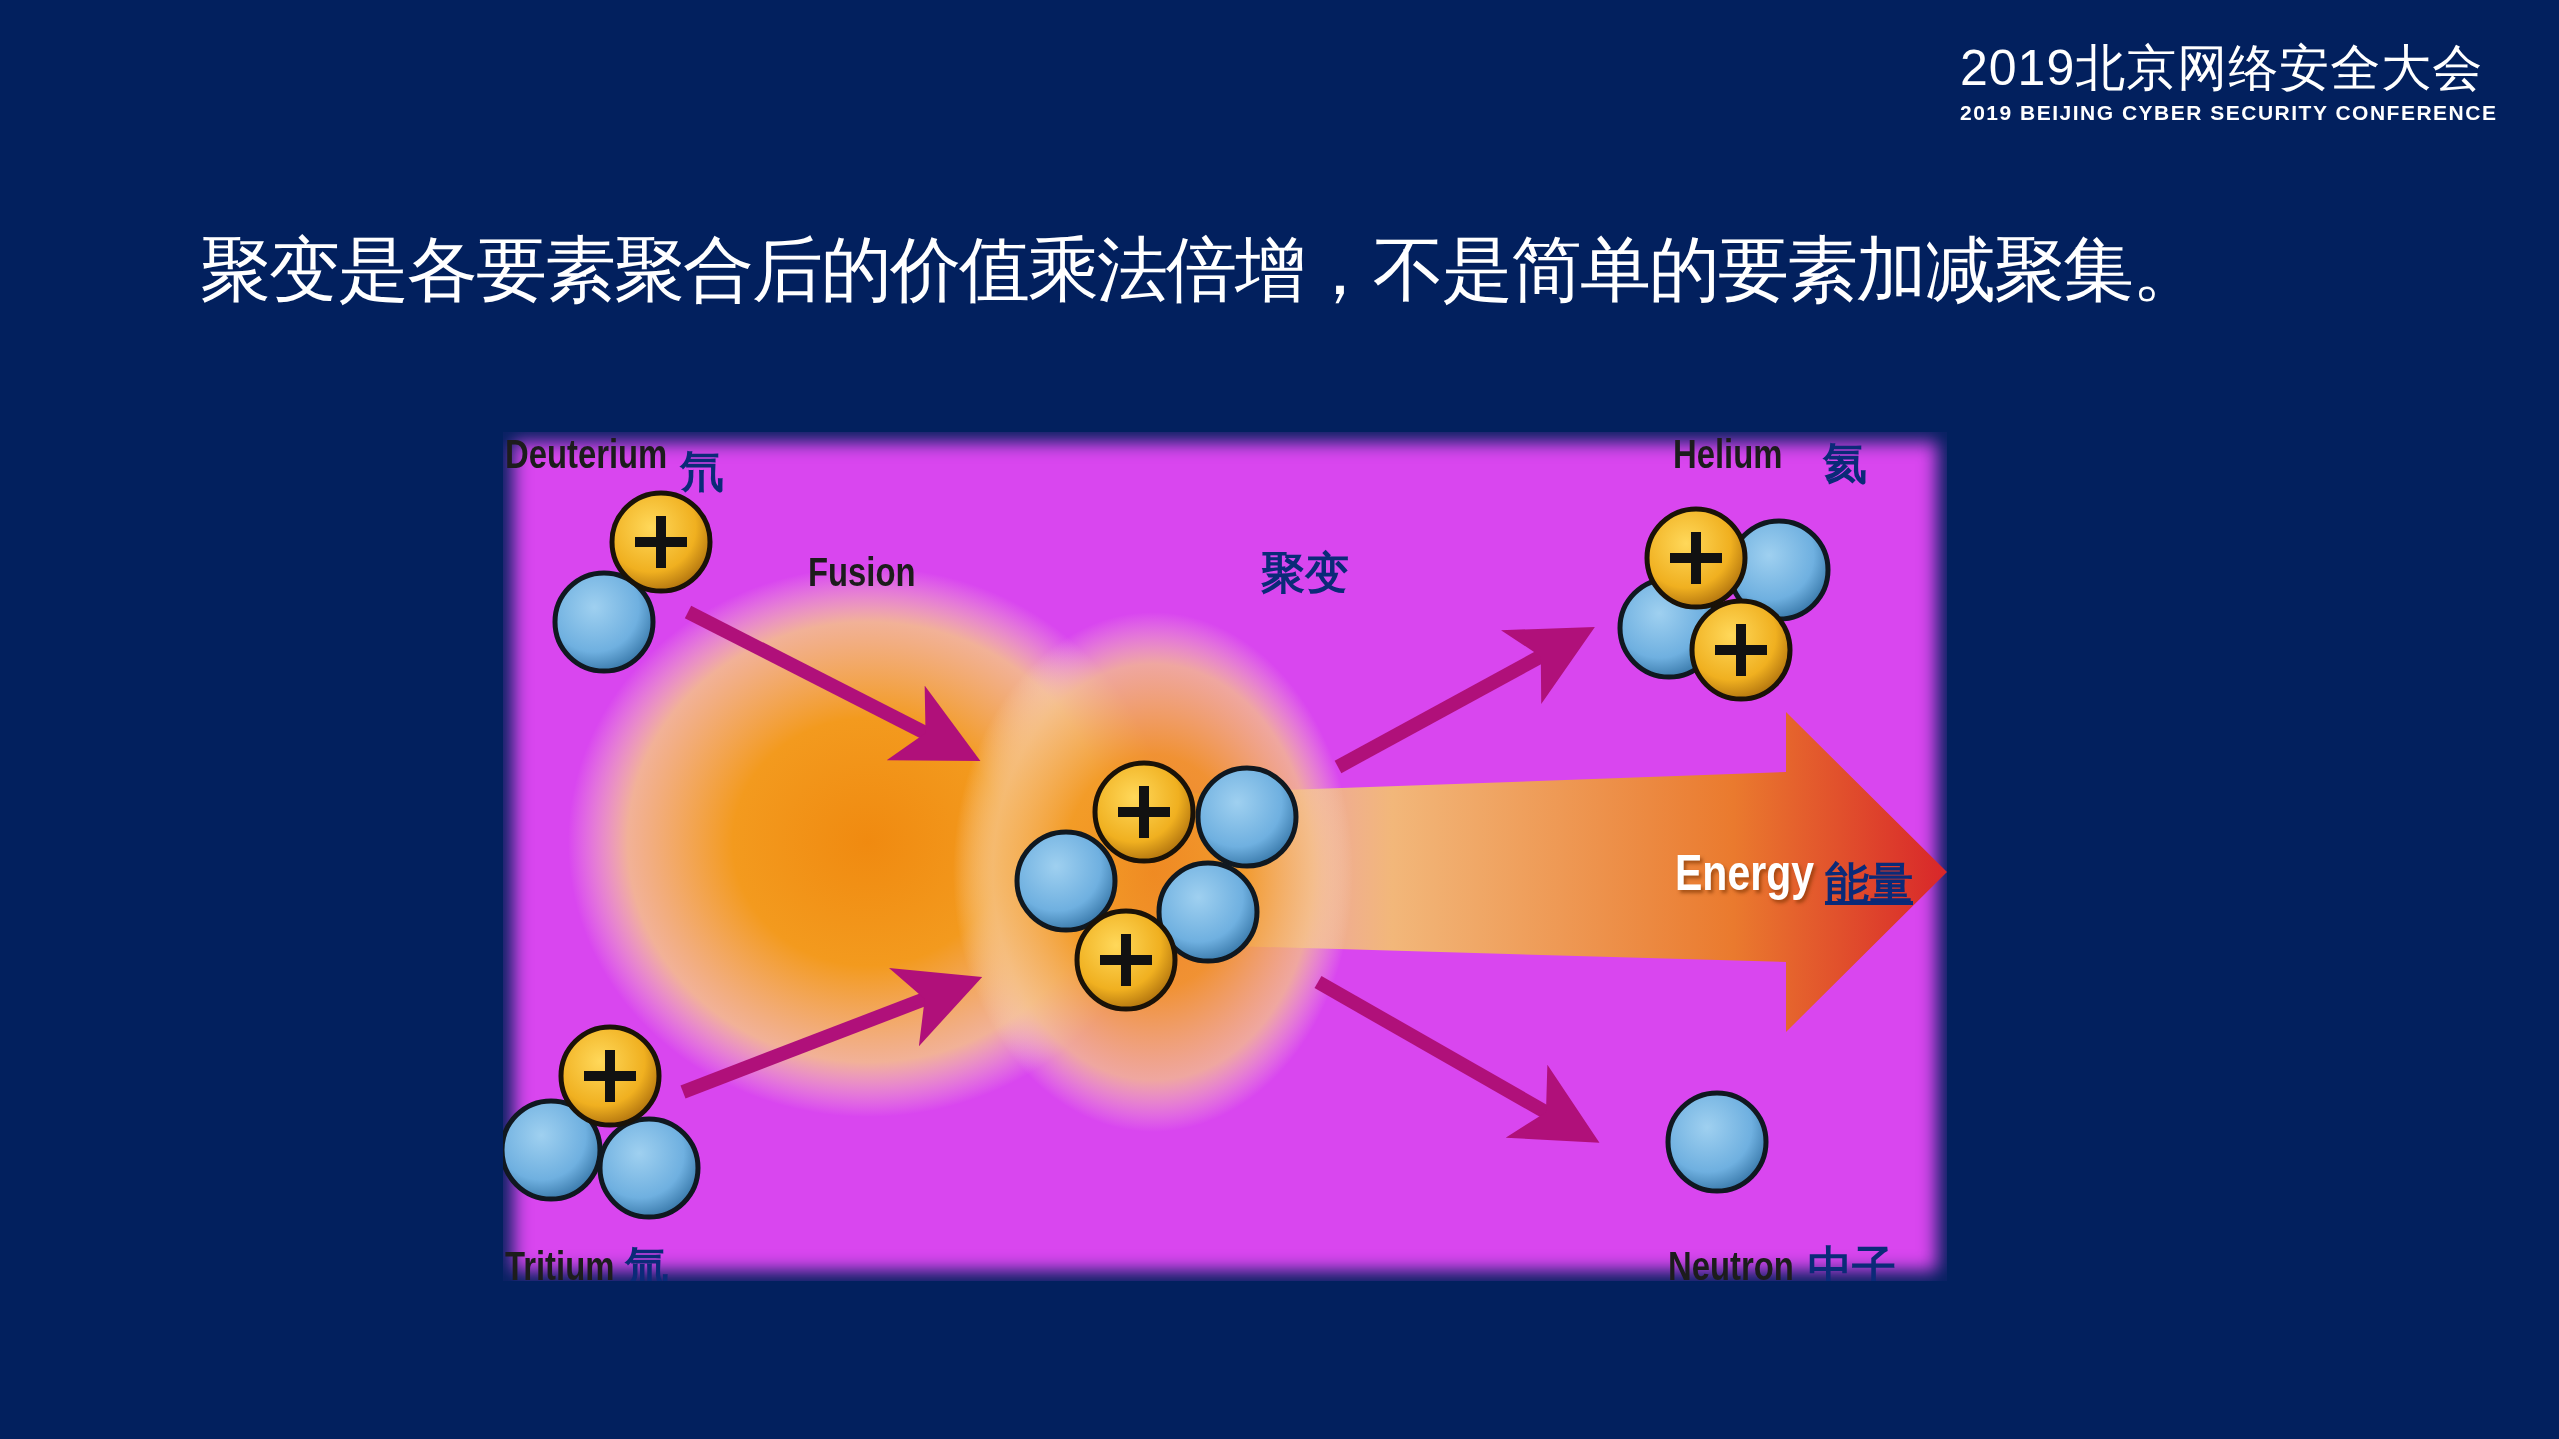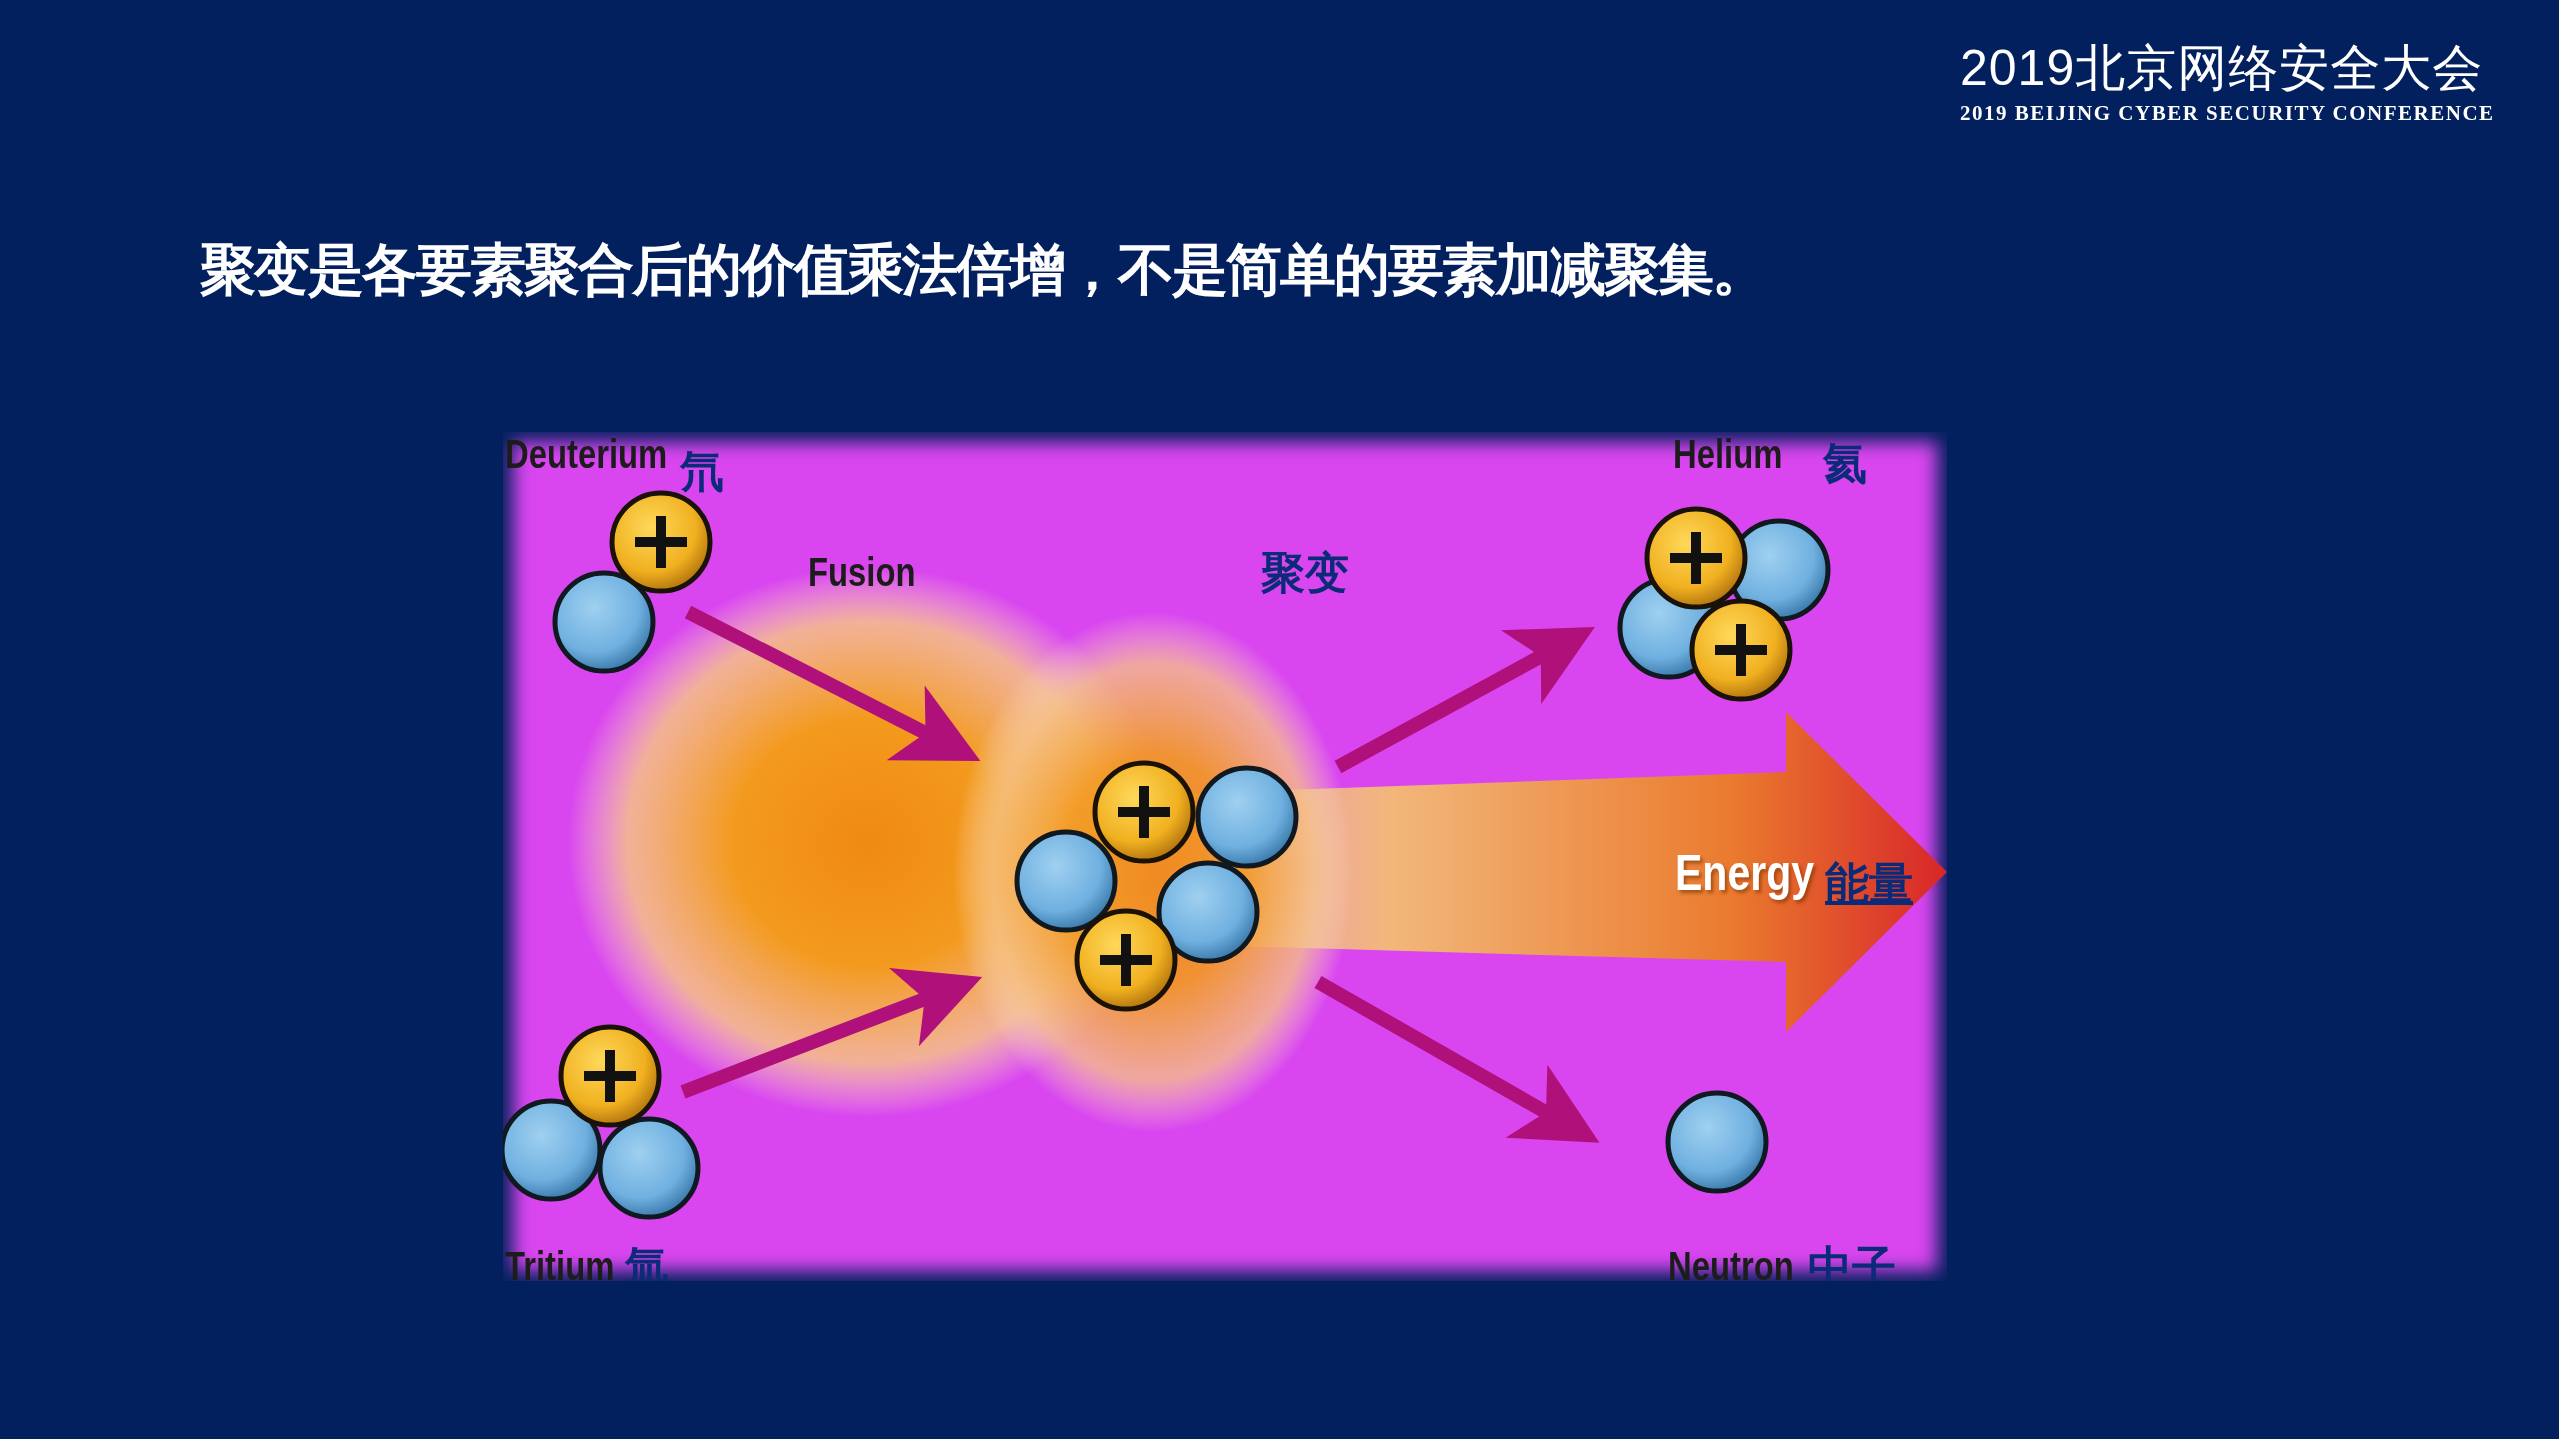--- a/index.html
+++ b/index.html
@@ -12,25 +12,25 @@
   .conf-header {
     position: absolute; left: 1960px; top: 38px; width: 520px;
     color: #ffffff;
   }
   .conf-title {
     font-size: 50px; font-weight: normal; letter-spacing: 1px; line-height: 60px;
     white-space: nowrap;
   }
   .conf-subtitle {
     font-size: 21px; font-weight: bold; letter-spacing: 1.5px; line-height: 26px;
-    white-space: nowrap; margin-top: 2px; font-family: Liberation Serif, serif;
+    white-space: nowrap; margin-top: 2px;
   }
   .slide-title {
     position: absolute; left: 200px; top: 222px; width: 2200px;
-    color: #ffffff; font-size: 56px; font-weight: bold; line-height: 96px;
+    color: #ffffff; font-size: 71px; font-weight: normal; line-height: 96px;
     white-space: nowrap; letter-spacing: -2px;
   }
   .diagram {
     position: absolute; left: 503px; top: 432px; width: 1444px; height: 849px;
     background: #d946ef;
     box-shadow: inset 0 0 18px 10px #02205e;
     overflow: hidden;
   }
   .diagram svg { position: absolute; left: 0; top: 0; }
   .lbl-en {

